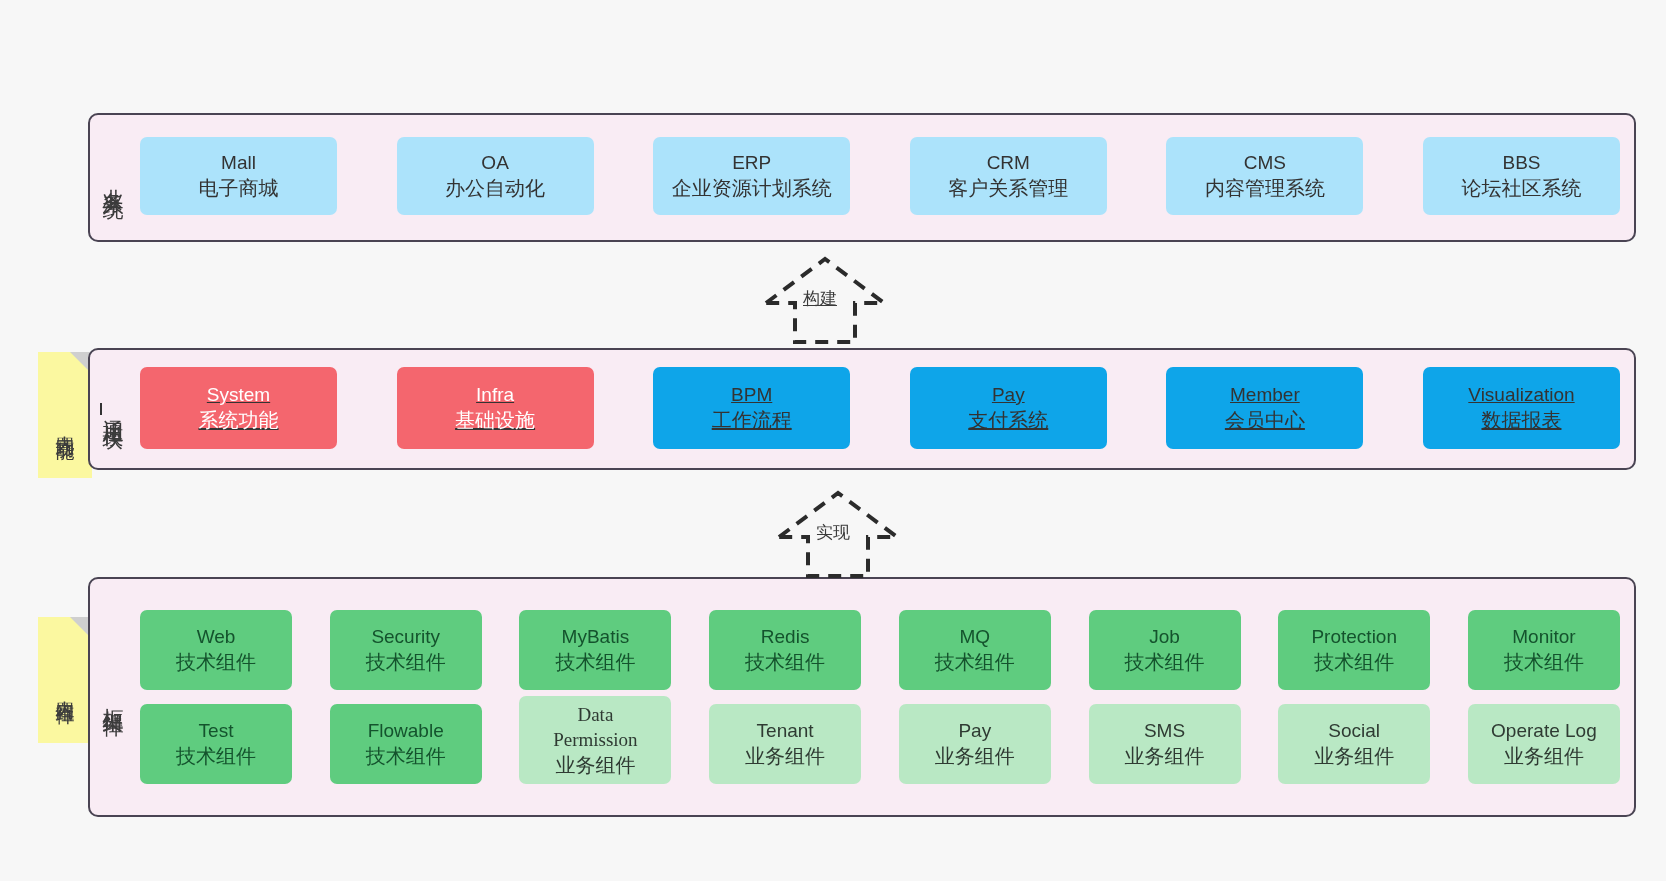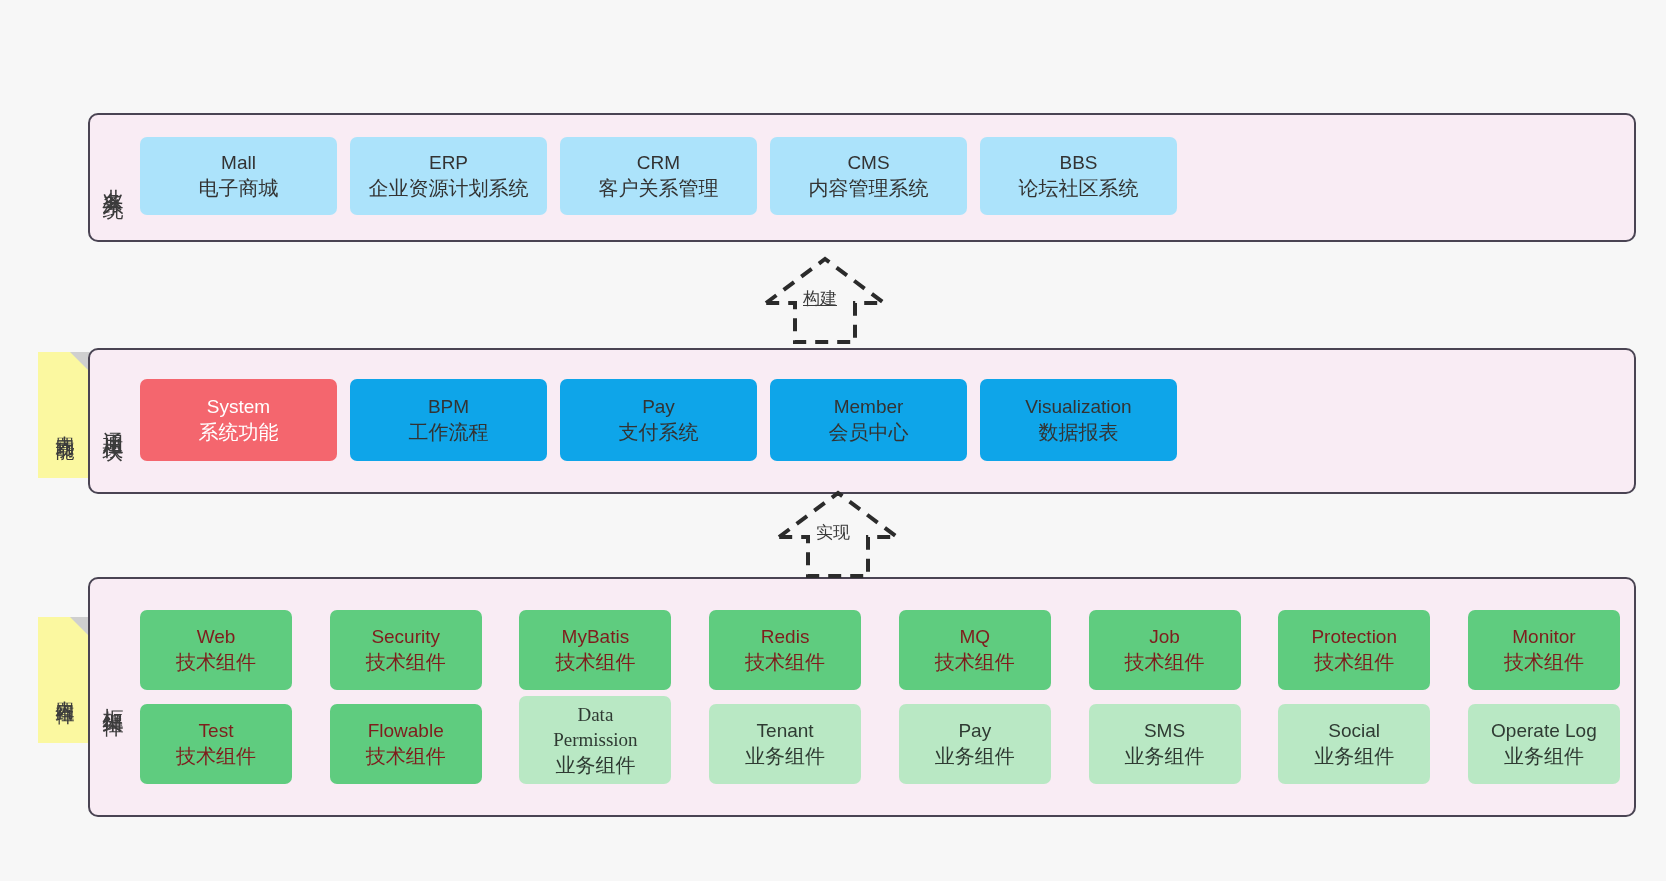--- a/index.html
+++ b/index.html
@@ -45,23 +45,23 @@
     justify-content: center;
     width: 46px;
     flex: 0 0 46px;
     user-select: none;
   }
 
   .layer-body {
     flex: 1 1 auto;
     display: flex;
     align-items: center;
-    justify-content: flex-start;
+    justify-content: space-between;
     padding: 0 14px 3px 4px;
-    gap: 13px;
+    gap: 0;
   }
 
   .layer-body.two-rows {
     flex-direction: column;
     justify-content: center;
     gap: 14px;
     padding: 14px 14px 14px 4px;
   }
 
   .row {
@@ -105,21 +105,21 @@
   .card-pink {
     background: #0ea5e9;
     color: #333333;
     width: 197px;
     height: 82px;
   }
 
   
   .card-green {
     background: #5fcc7f;
-    color: #7f1d1d;
+    color: #14532d;
     width: 152px;
     height: 80px;
   }
   .card-lightgreen {
     background: #b9e8c4;
     color: #2f3b33;
     width: 152px;
     height: 80px;
   }
   .card-lightgreen.tall {
@@ -178,20 +178,24 @@
 
   <div class="layer" style="left:88px; top:113px; width:1548px; height:129px;">
     <div class="layer-title">业务系统</div>
     <div class="layer-body">
 
       <div class="card card-blue">
         <div class="t1">Mall</div>
         <div class="t2">电子商城</div>
       </div>
 
+      <div class="card card-blue">
+        <div class="t1">OA</div>
+        <div class="t2">办公自动化</div>
+      </div>
 
       <div class="card card-blue">
         <div class="t1">ERP</div>
         <div class="t2">企业资源计划系统</div>
       </div>
 
       <div class="card card-blue">
         <div class="t1">CRM</div>
         <div class="t2">客户关系管理</div>
       </div>
@@ -214,29 +218,33 @@
       <path d="M 11 50 L 70 6 L 129 50 L 100 50 L 100 89 L 40 89 L 40 50 Z" fill="none" stroke="#2b2b2b" stroke-width="4" stroke-dasharray="13,9" stroke-linejoin="miter"></path>
     </svg>
     <div class="arrow-label" style="left:48px; top:34px;text-decoration:underline;">构建</div>
   </div>
 
   <div class="note" style="left:38px; top:352px; height:126px;">
     <span class="fold"></span>
     <span class="note-text">内置功能</span>
   </div>
 
-  <div class="layer" style="left:88px; top:348px; width:1548px; height:146px;">
+  <div class="layer" style="left:88px; top:348px; width:1548px; height:122px;text-decoration:underline;">
     <div class="layer-title">通用模块</div>
     <div class="layer-body">
 
       <div class="card card-red">
         <div class="t1">System</div>
         <div class="t2">系统功能</div>
       </div>
 
+      <div class="card card-red">
+        <div class="t1">Infra</div>
+        <div class="t2">基础设施</div>
+      </div>
 
       <div class="card card-pink">
         <div class="t1">BPM</div>
         <div class="t2">工作流程</div>
       </div>
 
       <div class="card card-pink">
         <div class="t1">Pay</div>
         <div class="t2">支付系统</div>
       </div>

